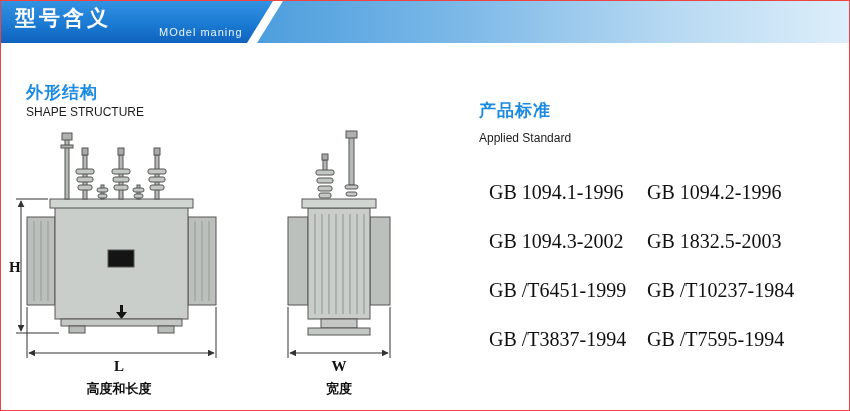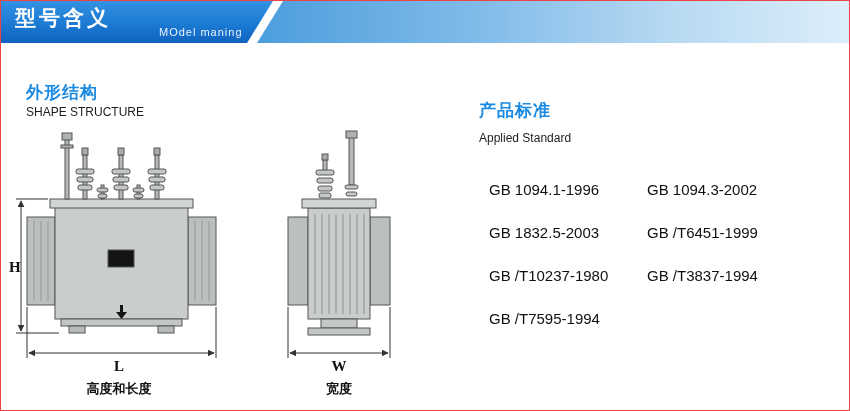--- a/index.html
+++ b/index.html
@@ -43,22 +43,22 @@
   #shape-title { left: 25px; top: 80px; }
   #shape-sub   { left: 25px; top: 104px; }
   #std-title   { left: 478px; top: 98px; text-align: right; }
   #std-sub     { left: 478px; top: 130px; }
 
   
   .standards-grid {
     position: absolute; left: 488px; top: 180px; width: 340px;
     display: grid; grid-template-columns: 158px 1fr;
     column-gap: 0px; row-gap: 26px;
-    font-family: Liberation Sans, sans-serif;
-    font-size: 15px; color: #101010; white-space: nowrap;
+    font-family: Liberation Serif, serif;
+    font-size: 20px; color: #101010; white-space: nowrap;
   }
 
   
   .drawing { position: absolute; left: 8px; top: 128px; }
   .drawing text { fill: #101010; }
   .dim-label { font-family: "Liberation Serif", serif; font-size: 15px; font-weight: bold; }
   .cap-label { font-family: "Liberation Sans", sans-serif; font-size: 13px; font-weight: bold; }
 </style>
 </head>
 <body>
@@ -74,24 +74,25 @@
   </div>
 
   <div id="shape-title" class="sec-title">外形结构</div>
   <div id="shape-sub" class="sec-sub">SHAPE STRUCTURE</div>
 
   <div id="std-title" class="sec-title">产品标准</div>
   <div id="std-sub" class="sec-sub">Applied Standard</div>
 
   <div class="standards-grid">
     <div>GB 1094.1-1996</div>
+    <div>GB 1094.2-1996</div>
     <div>GB 1094.3-2002</div>
     <div>GB 1832.5-2003</div>
     <div>GB /T6451-1999</div>
-    <div>GB /T10237-1980</div>
+    <div>GB /T10237-1984</div>
     <div>GB /T3837-1994</div>
     <div>GB /T7595-1994</div>
   </div>
 
   <svg class="drawing" width="434" height="272" viewBox="0 0 434 272">
     <defs>
       <marker id="arr" viewBox="0 0 10 10" refX="9" refY="5" markerWidth="7" markerHeight="7" orient="auto-start-reverse">
         <path d="M0,0 L10,5 L0,10 z" fill="#333"></path>
       </marker>
     </defs>

